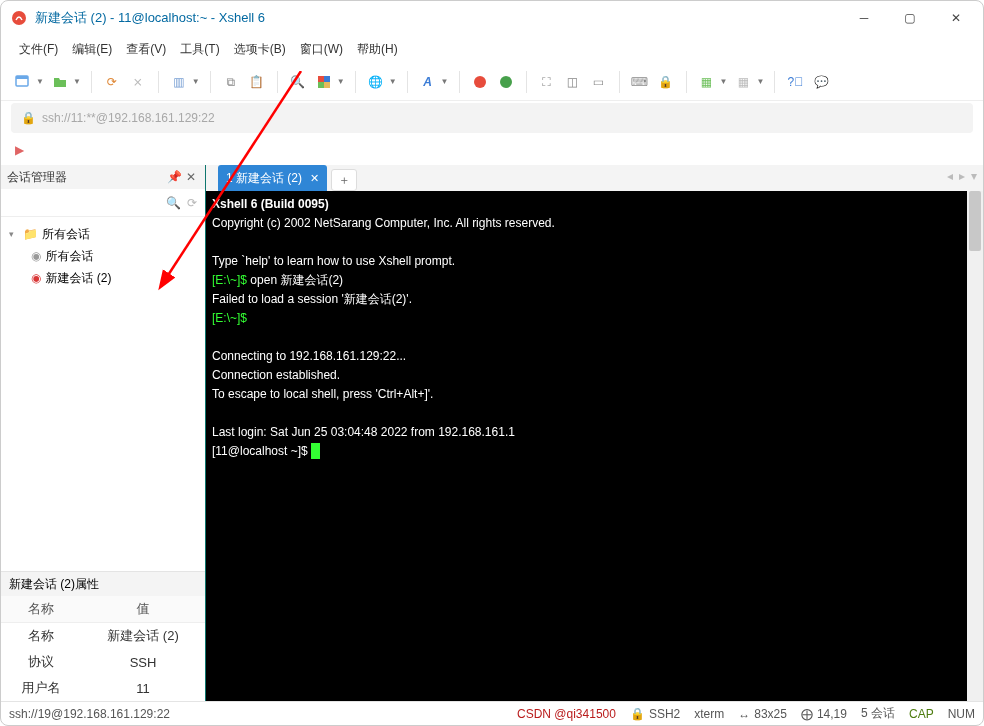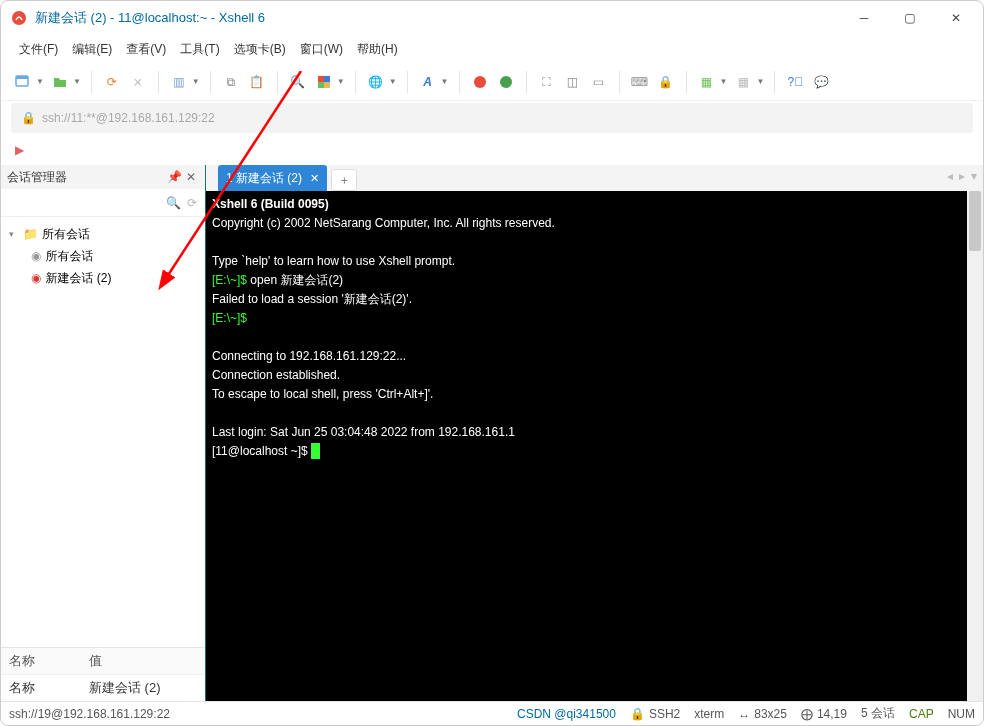--- a/index.html
+++ b/index.html
@@ -34,42 +34,42 @@
 .tree .node{ display:flex; align-items:center; gap:4px; height:22px; padding-left:4px;}
 .tree .child{ padding-left:26px;}
 .tree .tw{ width:10px; color:#888; font-size:9px;}
 .tree .fold{ color:#e6b95c;}
 .tree .sess{ color:#d93838;}
 .tree .sess.gray{ color:#999;}
 .tree .sel{ font-weight:400; }
 
 .props{ border-top:1px solid #e4e4e4;}
 .props .ph{ height:24px; background:#f4f4f4; display:flex; align-items:center; padding:0 8px;}
-.props table{ width:100%; border-collapse:collapse;}
+.props table{ width:100%; border-collapse:collapse;text-align:center;}
 .props td{ padding:4px 8px; font-size:13px; color:#333;}
 .props tr.hd td{ color:#555; border-bottom:1px solid #eee; background:#fafafa;}
 .props td:first-child{ width:80px;}
 
 .rightpane{ flex:1; display:flex; flex-direction:column; min-width:0;}
 .tabs{ height:26px; background:#f4f4f4; display:flex; align-items:flex-end; padding-left:12px; position:relative;text-align:center;}
 .tab{ height:26px; background:#2f86d6; color:#fff; display:flex; align-items:center; padding:0 8px; gap:8px; font-size:13px; border-top-left-radius:3px; border-top-right-radius:3px;}
 .tab .x{ font-size:11px;}
 .newtab{ width:26px; height:22px; background:#fff; border:1px solid #ddd; margin-left:4px; display:flex; align-items:center; justify-content:center; border-radius:3px; color:#666;}
 .tabend{ position:absolute; right:6px; top:4px; display:flex; gap:6px; color:#bbb;}
 
 .term{ flex:1; background:#000; color:#fff; font-family:"Consolas","Courier New",monospace; font-size:14px; line-height:19px; padding:4px 6px; overflow:auto; white-space:pre; position:relative;}
 .term .b{ font-weight:bold;}
 .term .g{ color:#33ff33;}
 .term .cursor{ display:inline-block; width:9px; height:16px; background:#33ff33; vertical-align:middle;}
 .term .scroll{ position:absolute; right:0; top:0; width:16px; height:100%; background:#f0f0f0;}
 .term .scroll .th{ position:absolute; top:0; left:2px; width:12px; height:60px; background:#c8c8c8; border-radius:2px;}
 
 .status{ height:24px; border-top:1px solid #e4e4e4; display:flex; align-items:center; padding:0 8px; font-size:12px; color:#555; gap:14px;}
 .status .fill{flex:1;}
-.status .watermark{ color:#0369a1; font-size:12px;}
+.status .watermark{ color:#b91c1c; font-size:12px;}
 .status .seg{ display:flex; align-items:center; gap:4px;}
 .status .lockg{ color:#4da64d;}
 
 svg.arrow{ position:absolute; left:150px; top:70px; width:160px; height:230px; pointer-events:none;}
 </style>
 </head>
 <body>
 
 <div class="titlebar">
   <span class="tlogo">
@@ -192,29 +192,40 @@
       <div class="node child">
         <span class="sess gray">◉</span>
         <span>所有会话</span>
       </div>
       <div class="node child sel">
         <span class="sess">◉</span>
         <span>新建会话 (2)</span>
       </div>
     </div>
     <div class="props">
+      <div class="ph">
+          <span>新建会话 (2)属性</span>
+        </div>
       <table>
         <tbody>
             <tr class="hd">
               <td>名称</td>
               <td>值</td>
             </tr>
         <tr>
               <td>名称</td>
               <td>新建会话 (2)</td>
+            </tr>
+        <tr>
+              <td>协议</td>
+              <td>SSH</td>
+            </tr>
+        <tr>
+              <td>用户名</td>
+              <td>11</td>
             </tr>
       </tbody>
         </table>
     </div>
   </div>
 
   <div class="rightpane">
     <div class="tabs">
       <div class="tab">
         <span>1 新建会话 (2)</span>

